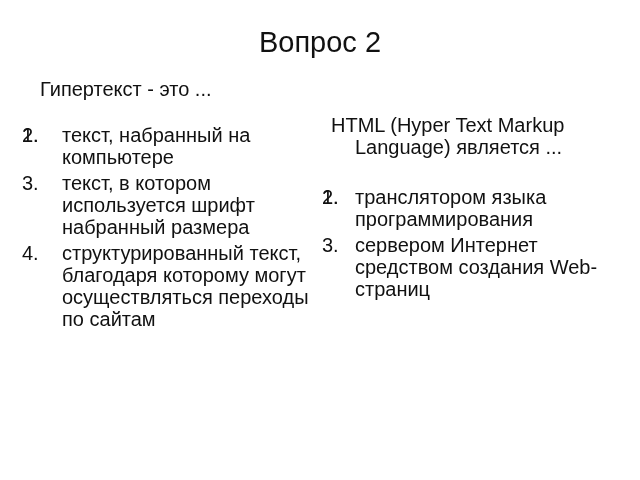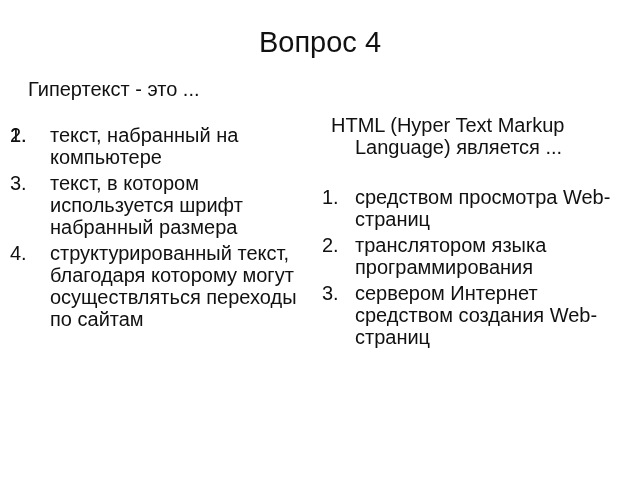--- a/index.html
+++ b/index.html
@@ -22,21 +22,21 @@
       width: 640px;
       text-align: center;
       font-size: 29px;
       line-height: 36px;
     }
     .col {
       position: absolute;
       font-size: 20px;
       line-height: 22px;
     }
-    .col-left { left: 10px; top: 78px; width: 300px; }
+    .col-left { left: 22px; top: 78px; width: 300px; }
     .col-right { left: 322px; top: 76px; width: 310px; }
     .question {
       margin: 0;
       font-size: 20px;
       line-height: 22px;
     }
     .col-left .question {
       padding-left: 18px;
       margin-bottom: 24px;
     }
@@ -60,21 +60,21 @@
       position: absolute;
       left: 0;
       top: 0;
       width: 30px;
     }
     .col-right ol.answers li { padding-left: 33px; }
   </style>
 </head>
 <body>
 
-<div class="slide-title">Вопрос 4</div>
+<div class="slide-title">Вопрос 2</div>
 
 <div class="col col-left">
   <p class="question">Гипертекст - это ...</p>
   <ol class="answers">
     <li>
       <span class="num">1.</span>
     </li>
     <li>
       <span class="num">2.</span>
       <span>текст, набранный на компьютере</span>
@@ -88,21 +88,20 @@
       <span>структурированный текст, благодаря которому могут осуществляться переходы по сайтам</span>
     </li>
   </ol>
 </div>
 
 <div class="col col-right">
   <p class="question">HTML (Hyper Text Markup Language) является ...</p>
   <ol class="answers">
     <li>
       <span class="num">1.</span>
-      <span>средством просмотра Web-страниц</span>
     </li>
     <li>
       <span class="num">2.</span>
       <span>транслятором языка программирования</span>
     </li>
     <li>
       <span class="num">3.</span>
       <span>сервером Интернет средством создания Web-страниц</span>
     </li>
   </ol>

